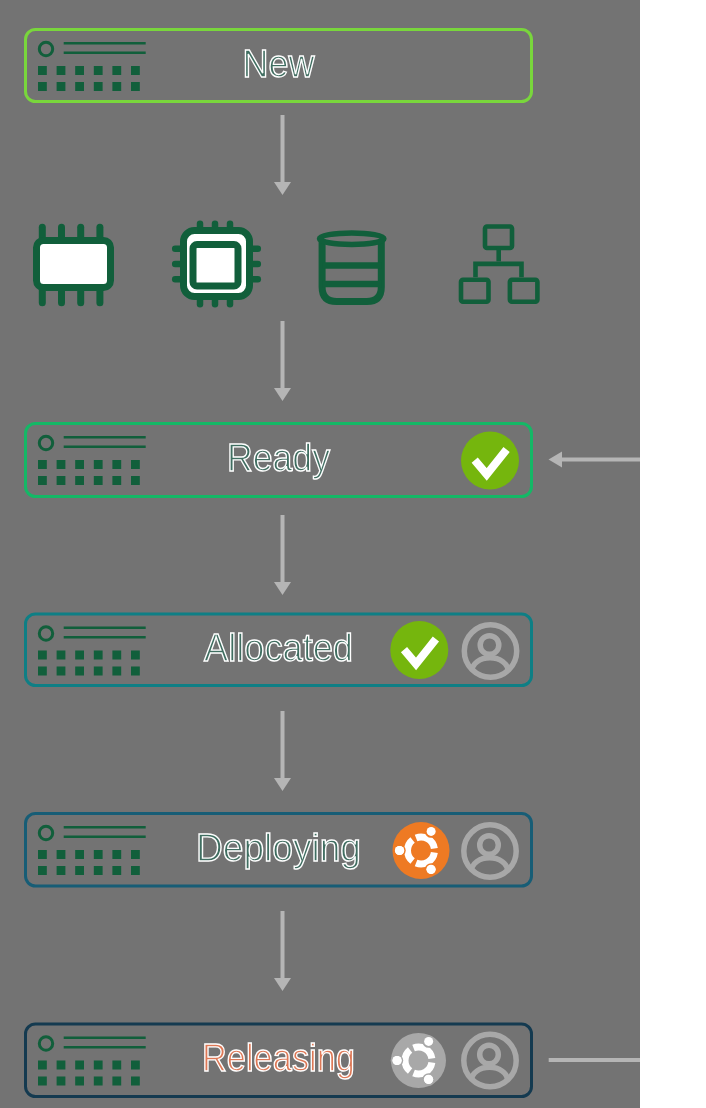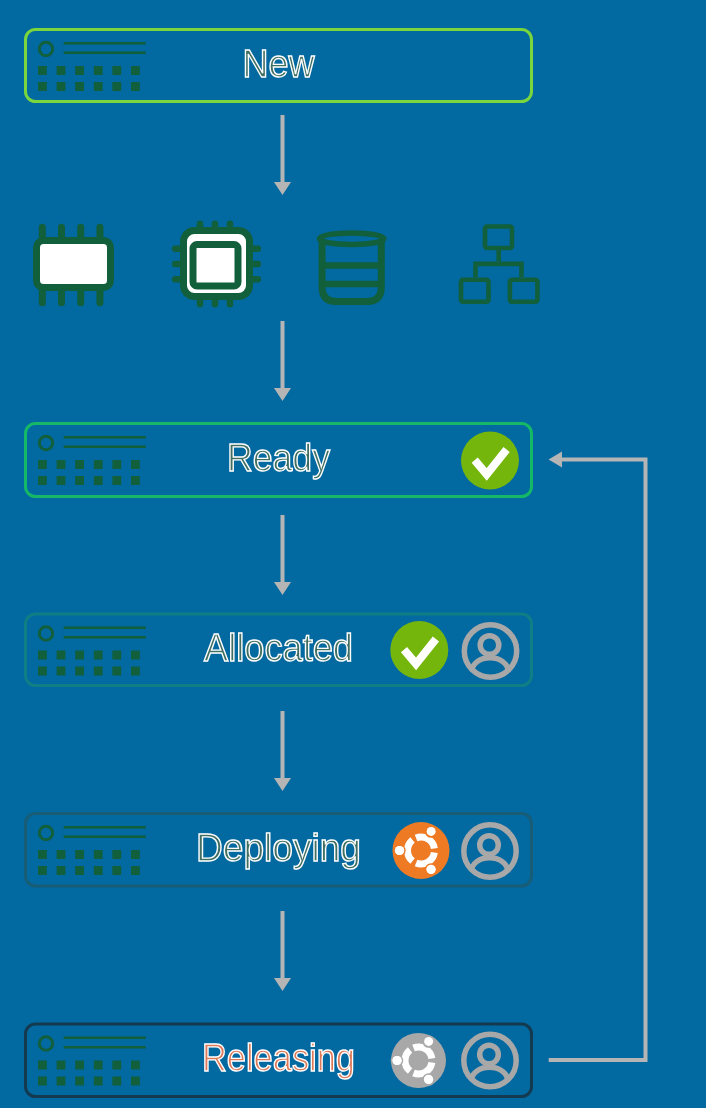--- a/index.html
+++ b/index.html
@@ -1,16 +1,16 @@
 <!DOCTYPE html>
 <html><head>
 <meta charset="utf-8">
 <style>
   html,body{margin:0;padding:0;background:#ffffff;}
-  #stage{position:relative;width:706px;height:1108px;background:#0369a1;overflow:hidden;}
+  #stage{position:relative;width:640px;height:1108px;background:#737373;overflow:hidden;}
   svg{display:block;}
   text{font-family:"Liberation Sans", sans-serif;}
 </style>
 </head>
 <body>
 <div id="stage">
 <svg width="706" height="1108" viewBox="0 0 706 1108">
 <defs>
 
   <g id="srv" fill="none" stroke="#115f3b">

